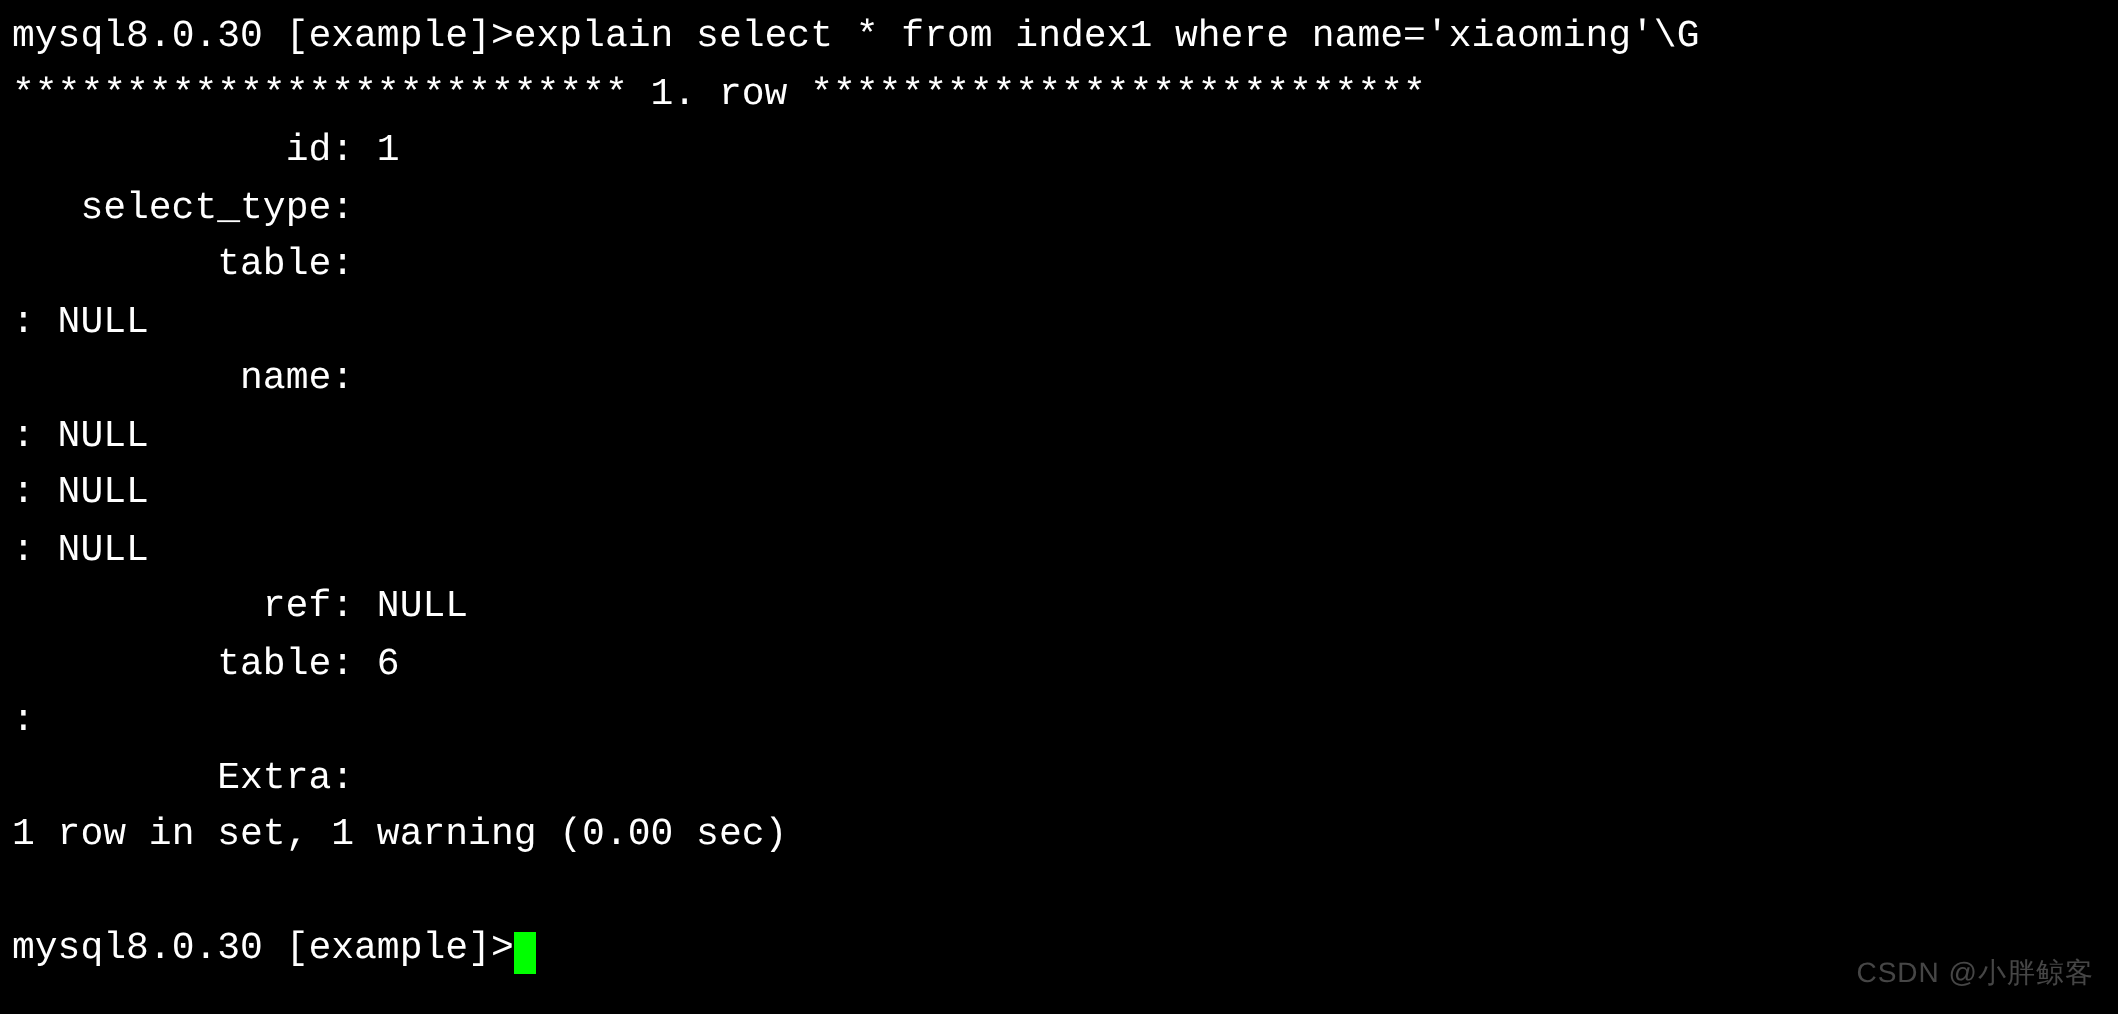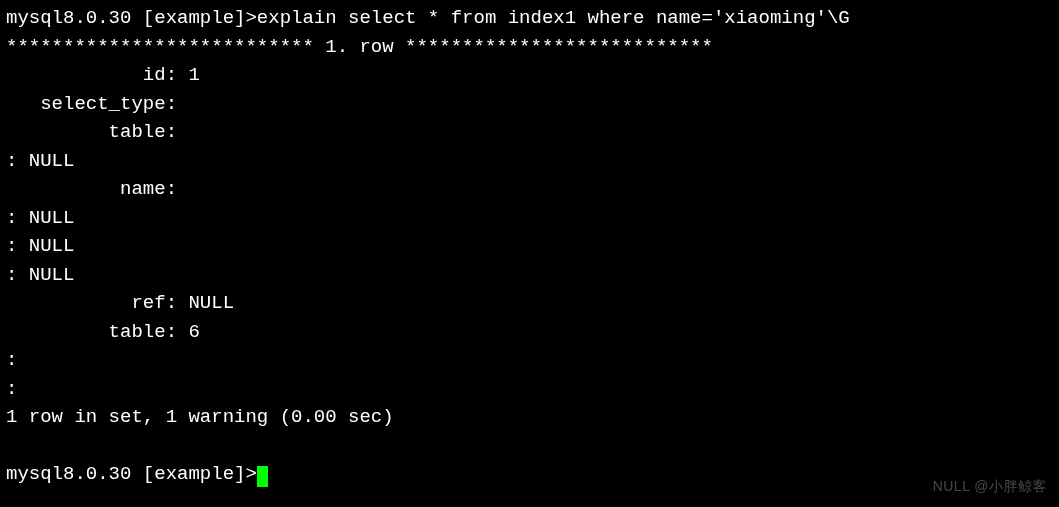--- a/index.html
+++ b/index.html
@@ -101,23 +101,24 @@
     </div>
     <div class="field">
       <span class="field-label">table</span>
       <span class="field-sep">: </span>
       <span class="field-value">6</span>
     </div>
     <div class="field">
       <span class="field-sep">: </span>
     </div>
     <div class="field">
+      <span class="field-label">Extra</span>
       <span class="field-sep">: </span>
     </div>
   </div>
 
 <div class="line">1 row in set, 1 warning (0.00 sec)</div>
 
 <div class="line">&nbsp;</div>
 
 <div class="line"><span>mysql8.0.30 [example]&gt;</span><span class="cursor"></span></div>
 
-<div class="watermark">NULL @小胖鲸客</div>
+<div class="watermark">CSDN @小胖鲸客</div>
 
 </body></html>

